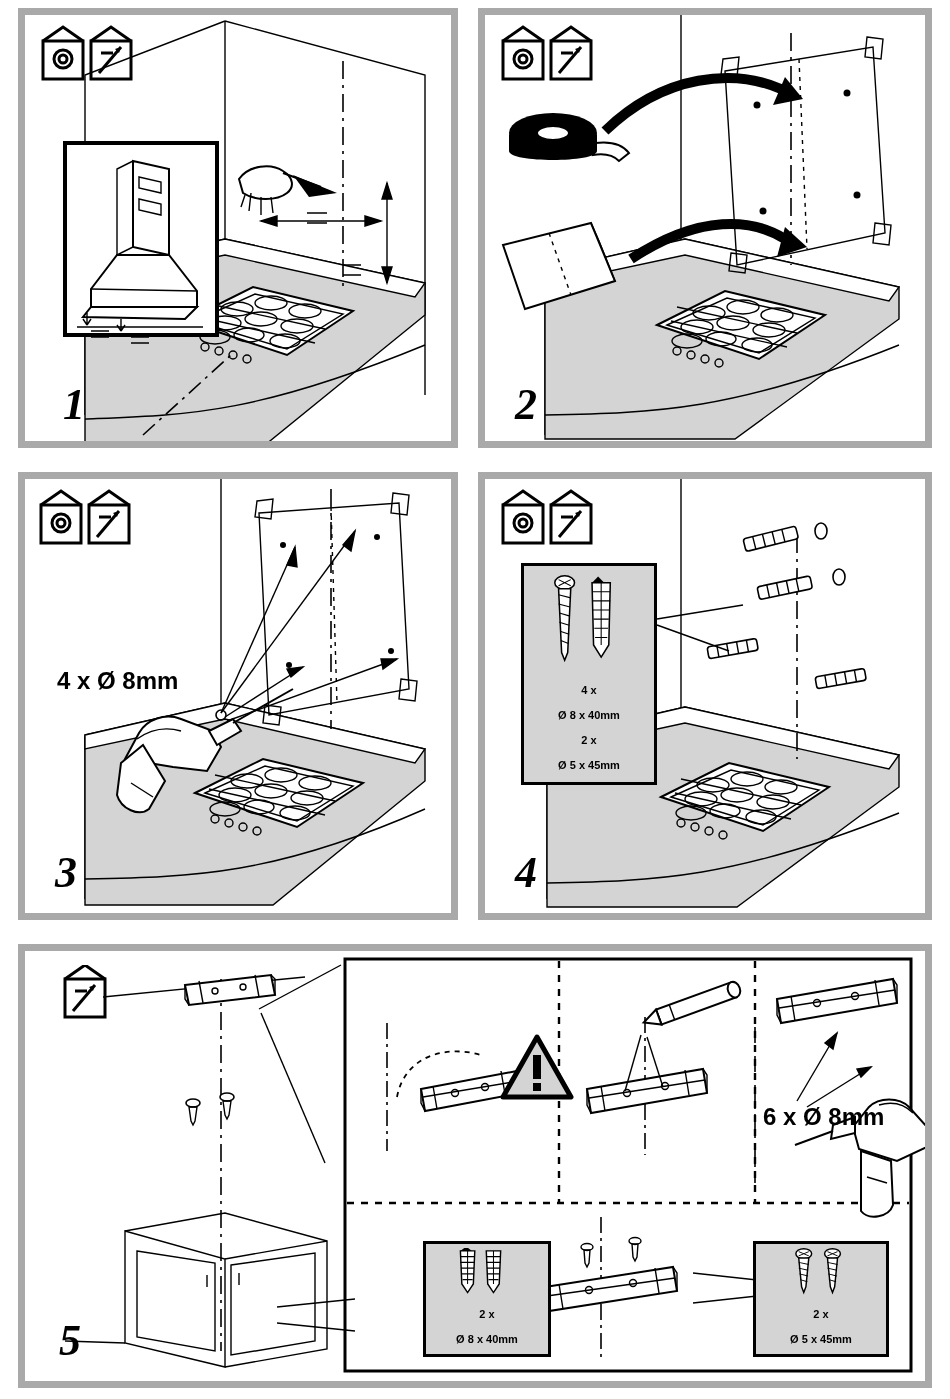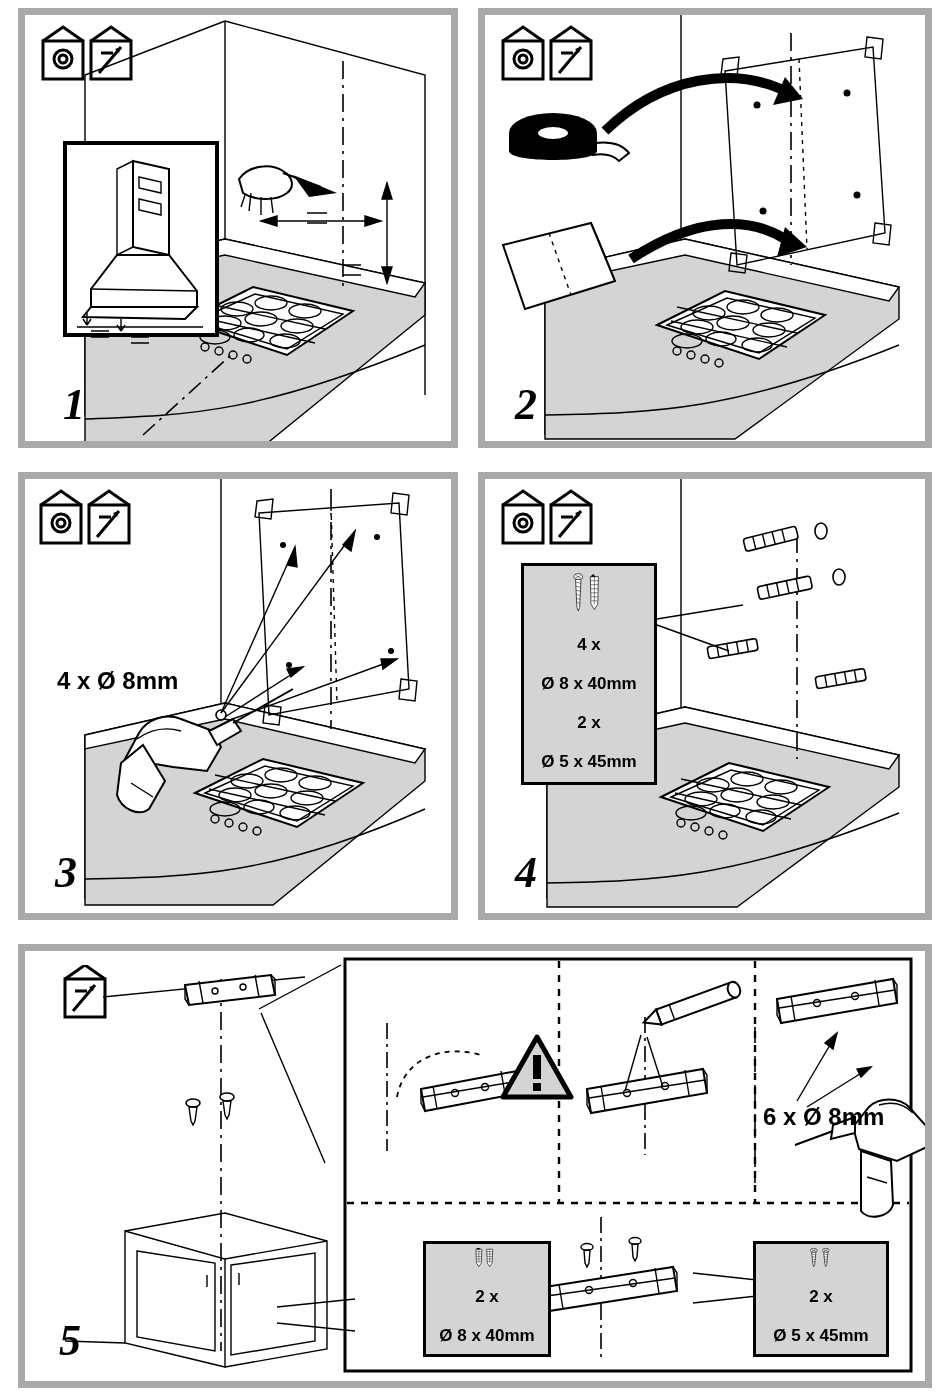--- a/index.html
+++ b/index.html
@@ -47,21 +47,21 @@
     position: absolute;
     border: 3px solid #000;
     background: #d4d4d4;
     box-sizing: border-box;
     display: flex;
     flex-direction: column;
     align-items: center;
     justify-content: flex-end;
   }
   .callout-label {
-    font-size: 17px;
+    font-size: 11px;
     font-weight: bold;
     text-align: center;
     line-height: 1.15;
     white-space: pre-line;
     padding-bottom: 4px;
   }
   .dim-label {
     position: absolute;
     font-size: 24px;
     font-weight: bold;

